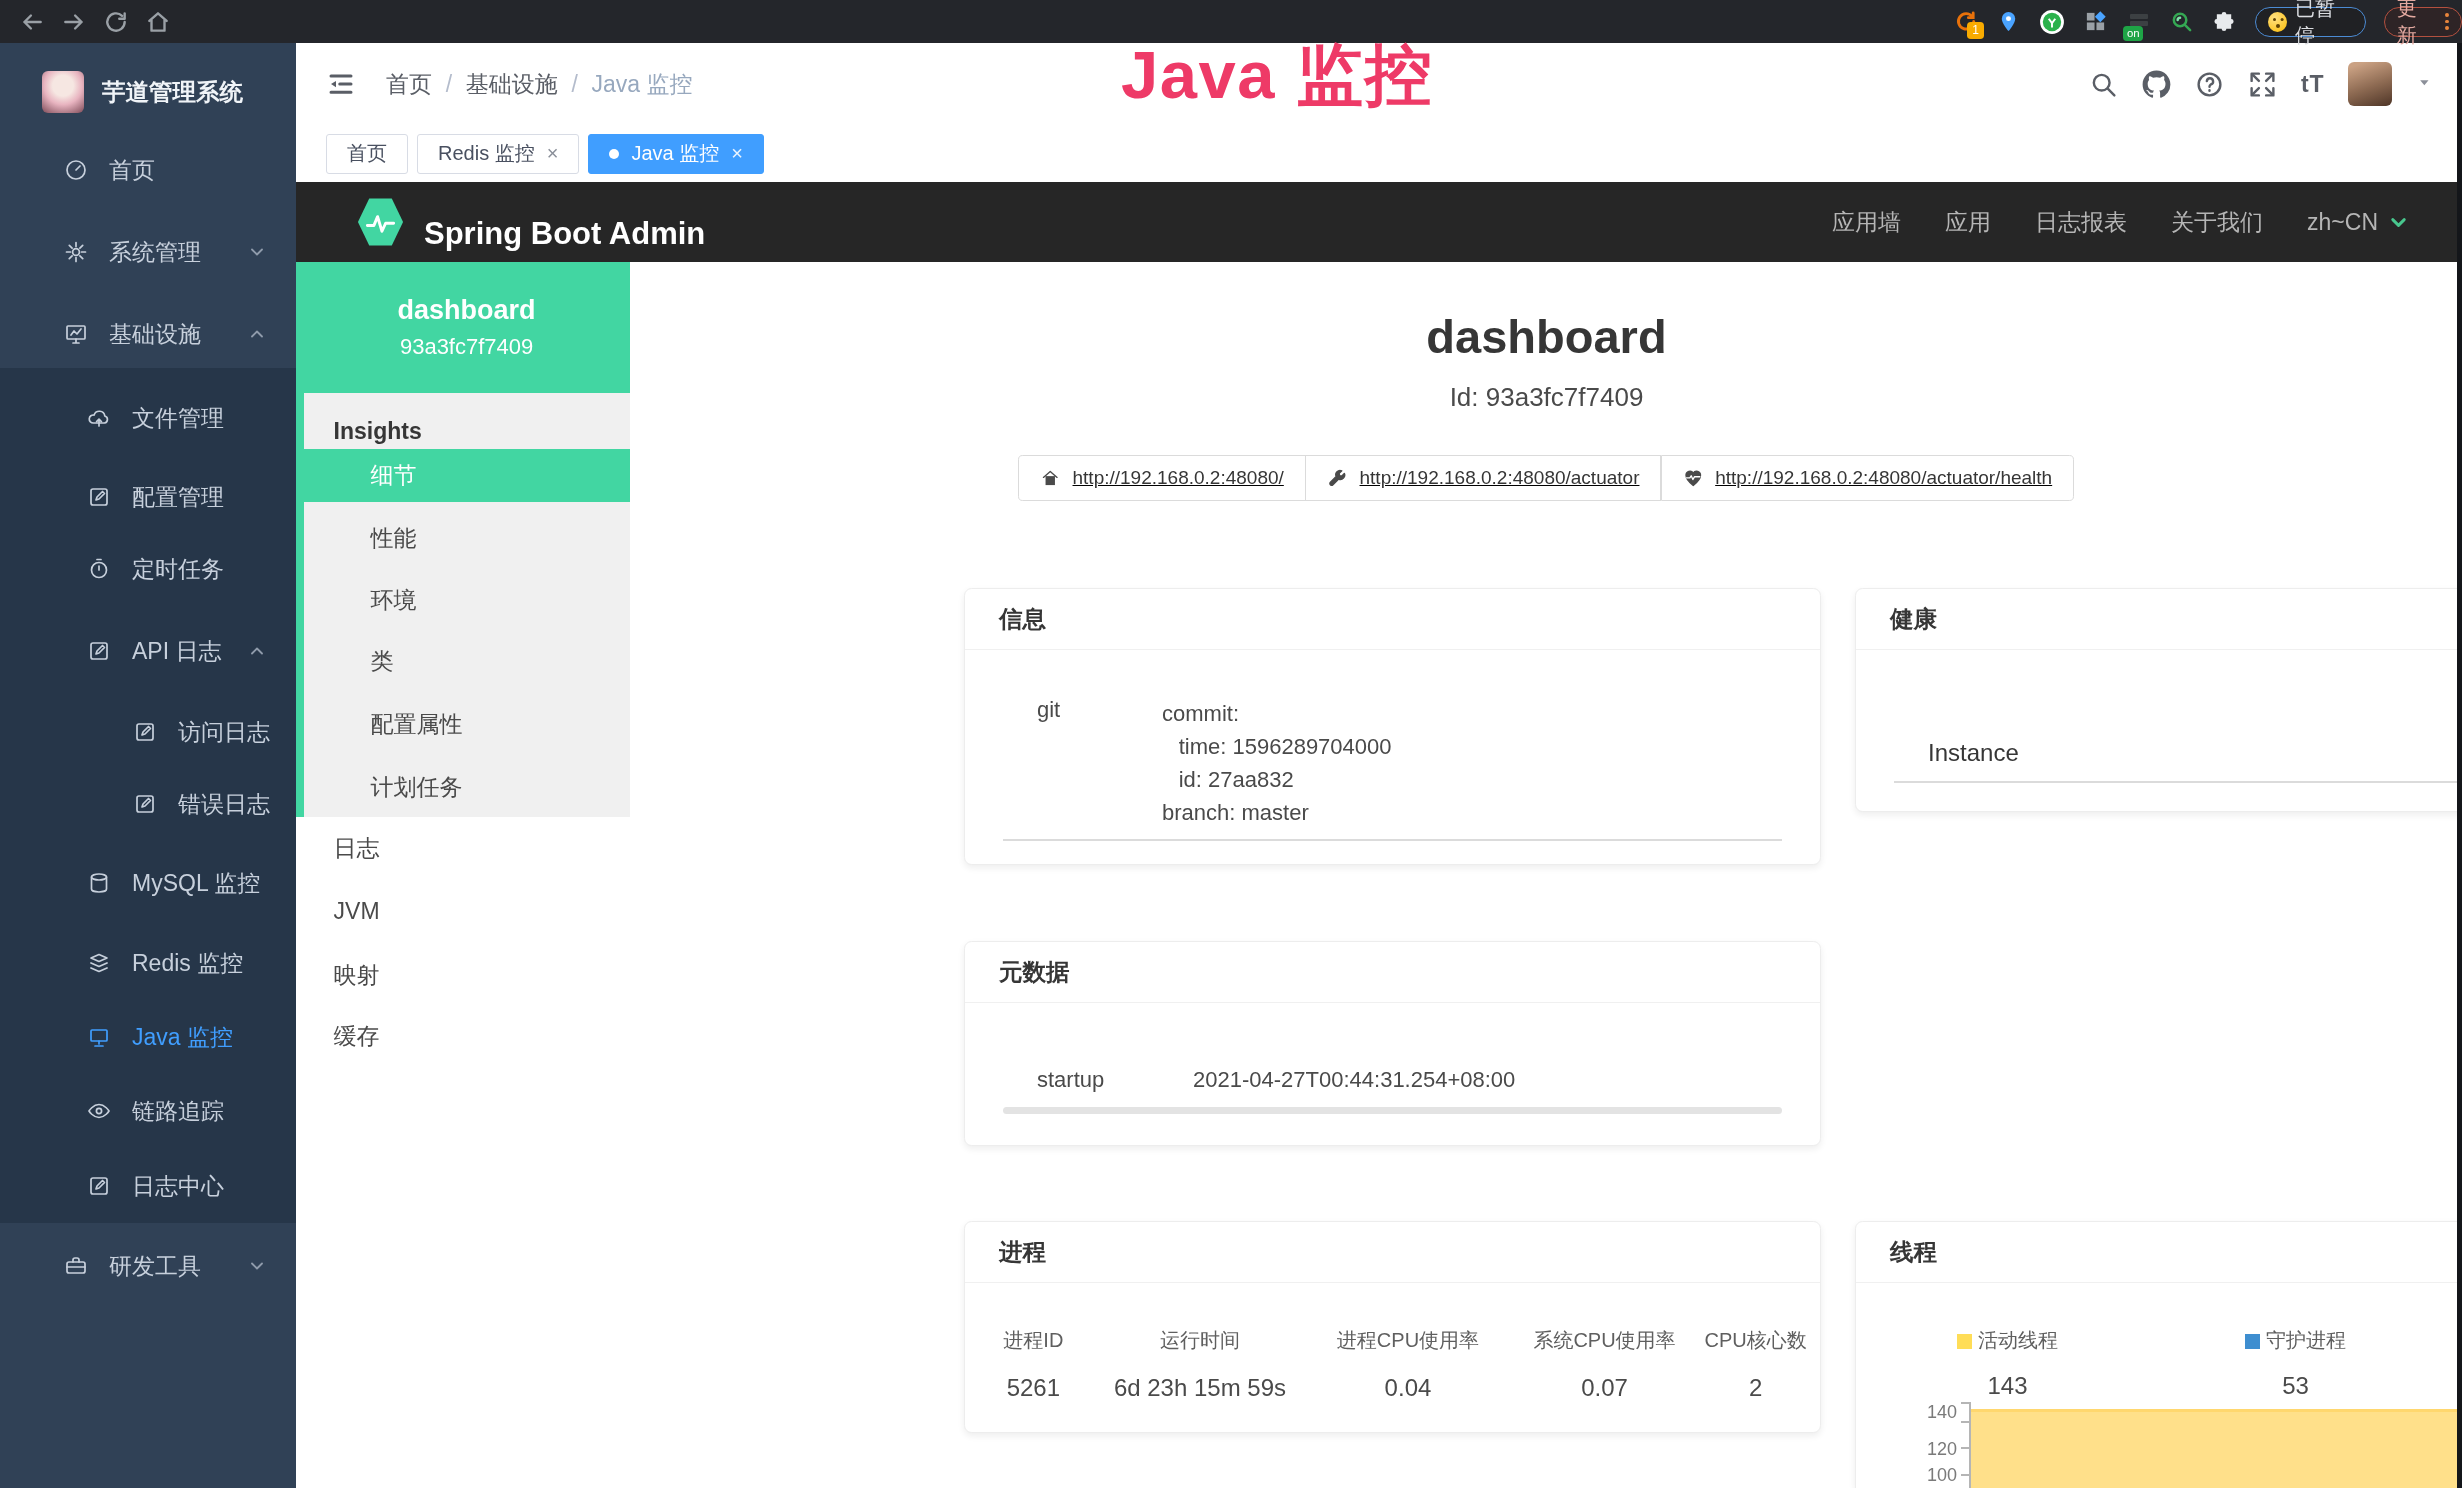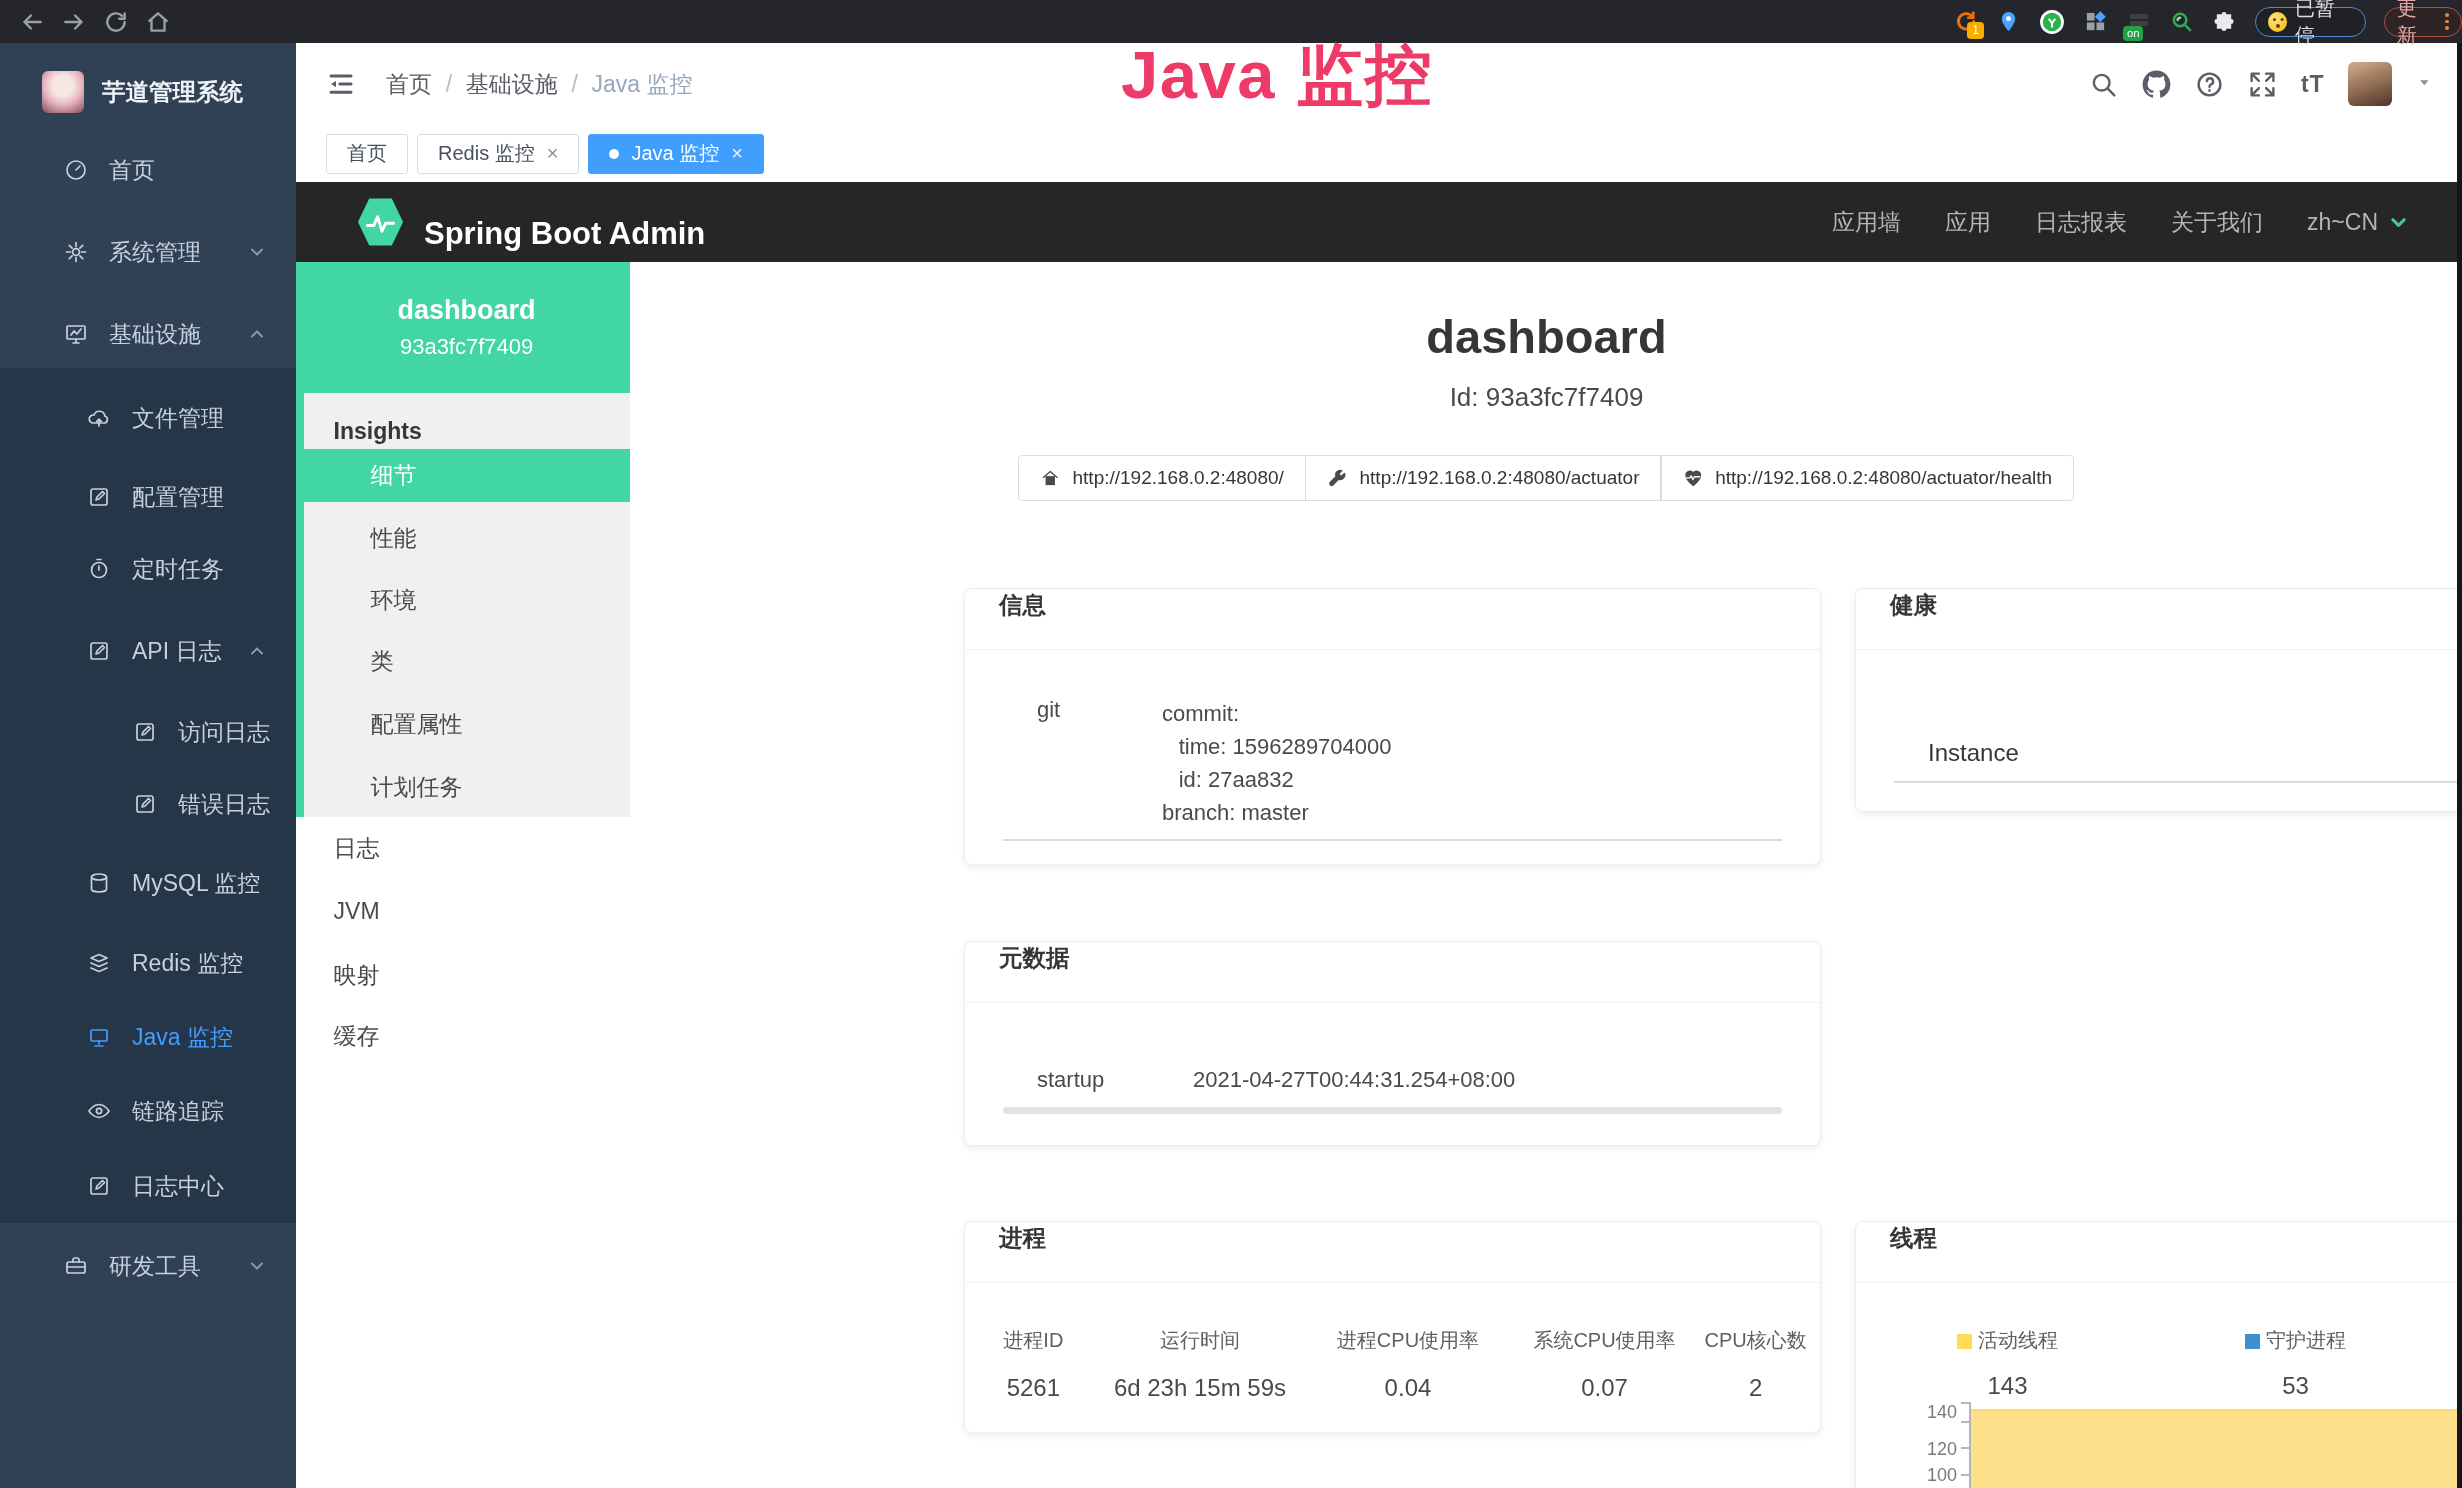--- a/index.html
+++ b/index.html
@@ -92,26 +92,26 @@
   .s-item { position:absolute; left:7.6px; width:326px; height:53px; display:flex; align-items:center; font-size:23px; color:#4a4a4a; cursor:pointer; }
   .s-item.section { font-weight:bold; color:#363636; padding-left:30px; }
   .s-item.sub { padding-left:67px; }
   .s-item.sub.active { background:#42d6a2; color:#fff; }
   .s-item.top { padding-left:30px; }
 
   
   #content { position:absolute; left:334px; top:0; width:1833px; height:1227px; }
   .pg-title { position:absolute; left:0; top:47px; width:100%; text-align:center; font-size:47px; font-weight:bold; color:#363636; }
   .pg-id { position:absolute; left:0; top:120px; width:100%; text-align:center; font-size:26px; color:#4a4a4a; }
-  .url-group { position:absolute; left:0; top:193px; width:100%; display:flex; justify-content:center; }
+  .url-group { position:absolute; left:0; top:193px; width:100%; display:flex; justify-content:center;text-decoration:underline; }
   .url-btn { height:46px; border:0.8px solid #dbdbdb; background:#fff; display:flex; align-items:center; padding:0 21px; gap:12px; font-size:19px; color:#363636; margin-left:-0.8px; cursor:pointer; }
   .url-btn svg { width:20.5px; height:20.5px; fill:#4a4a4a; stroke:#4a4a4a; stroke-width:1.6; stroke-linecap:round; stroke-linejoin:round; }
 
   .card { position:absolute; background:#fff; border:0.8px solid #ededed; border-radius:7.6px; box-shadow:0 3px 7.6px rgba(10,10,10,.07); }
-  .card-h { height:61px; display:flex; align-items:flex-start; padding:0 34px; border-bottom:1.5px solid #f0f0f0; }
+  .card-h { height:61px; display:flex; align-items:center; padding:0 34px; border-bottom:1.5px solid #f0f0f0; }
   .card-h .ct { font-size:23.5px; font-weight:bold; color:#363636; }
   .card-h .spacer { margin-left:auto; }
 
   .kv-label { font-size:22px; color:#4a4a4a; }
   .kv-line { font-size:22px; color:#4a4a4a; line-height:33px; }
   .kv-ind { padding-left:16.7px; }
   .row-underline { position:absolute; left:38px; right:38px; height:1.5px; background:#dbdbdb; }
   .thick-underline { position:absolute; left:38px; right:38px; height:6.8px; border-radius:3.8px; background:#e3e3e3; }
 
   .ptable { position:absolute; left:0; top:73px; width:100%; }

